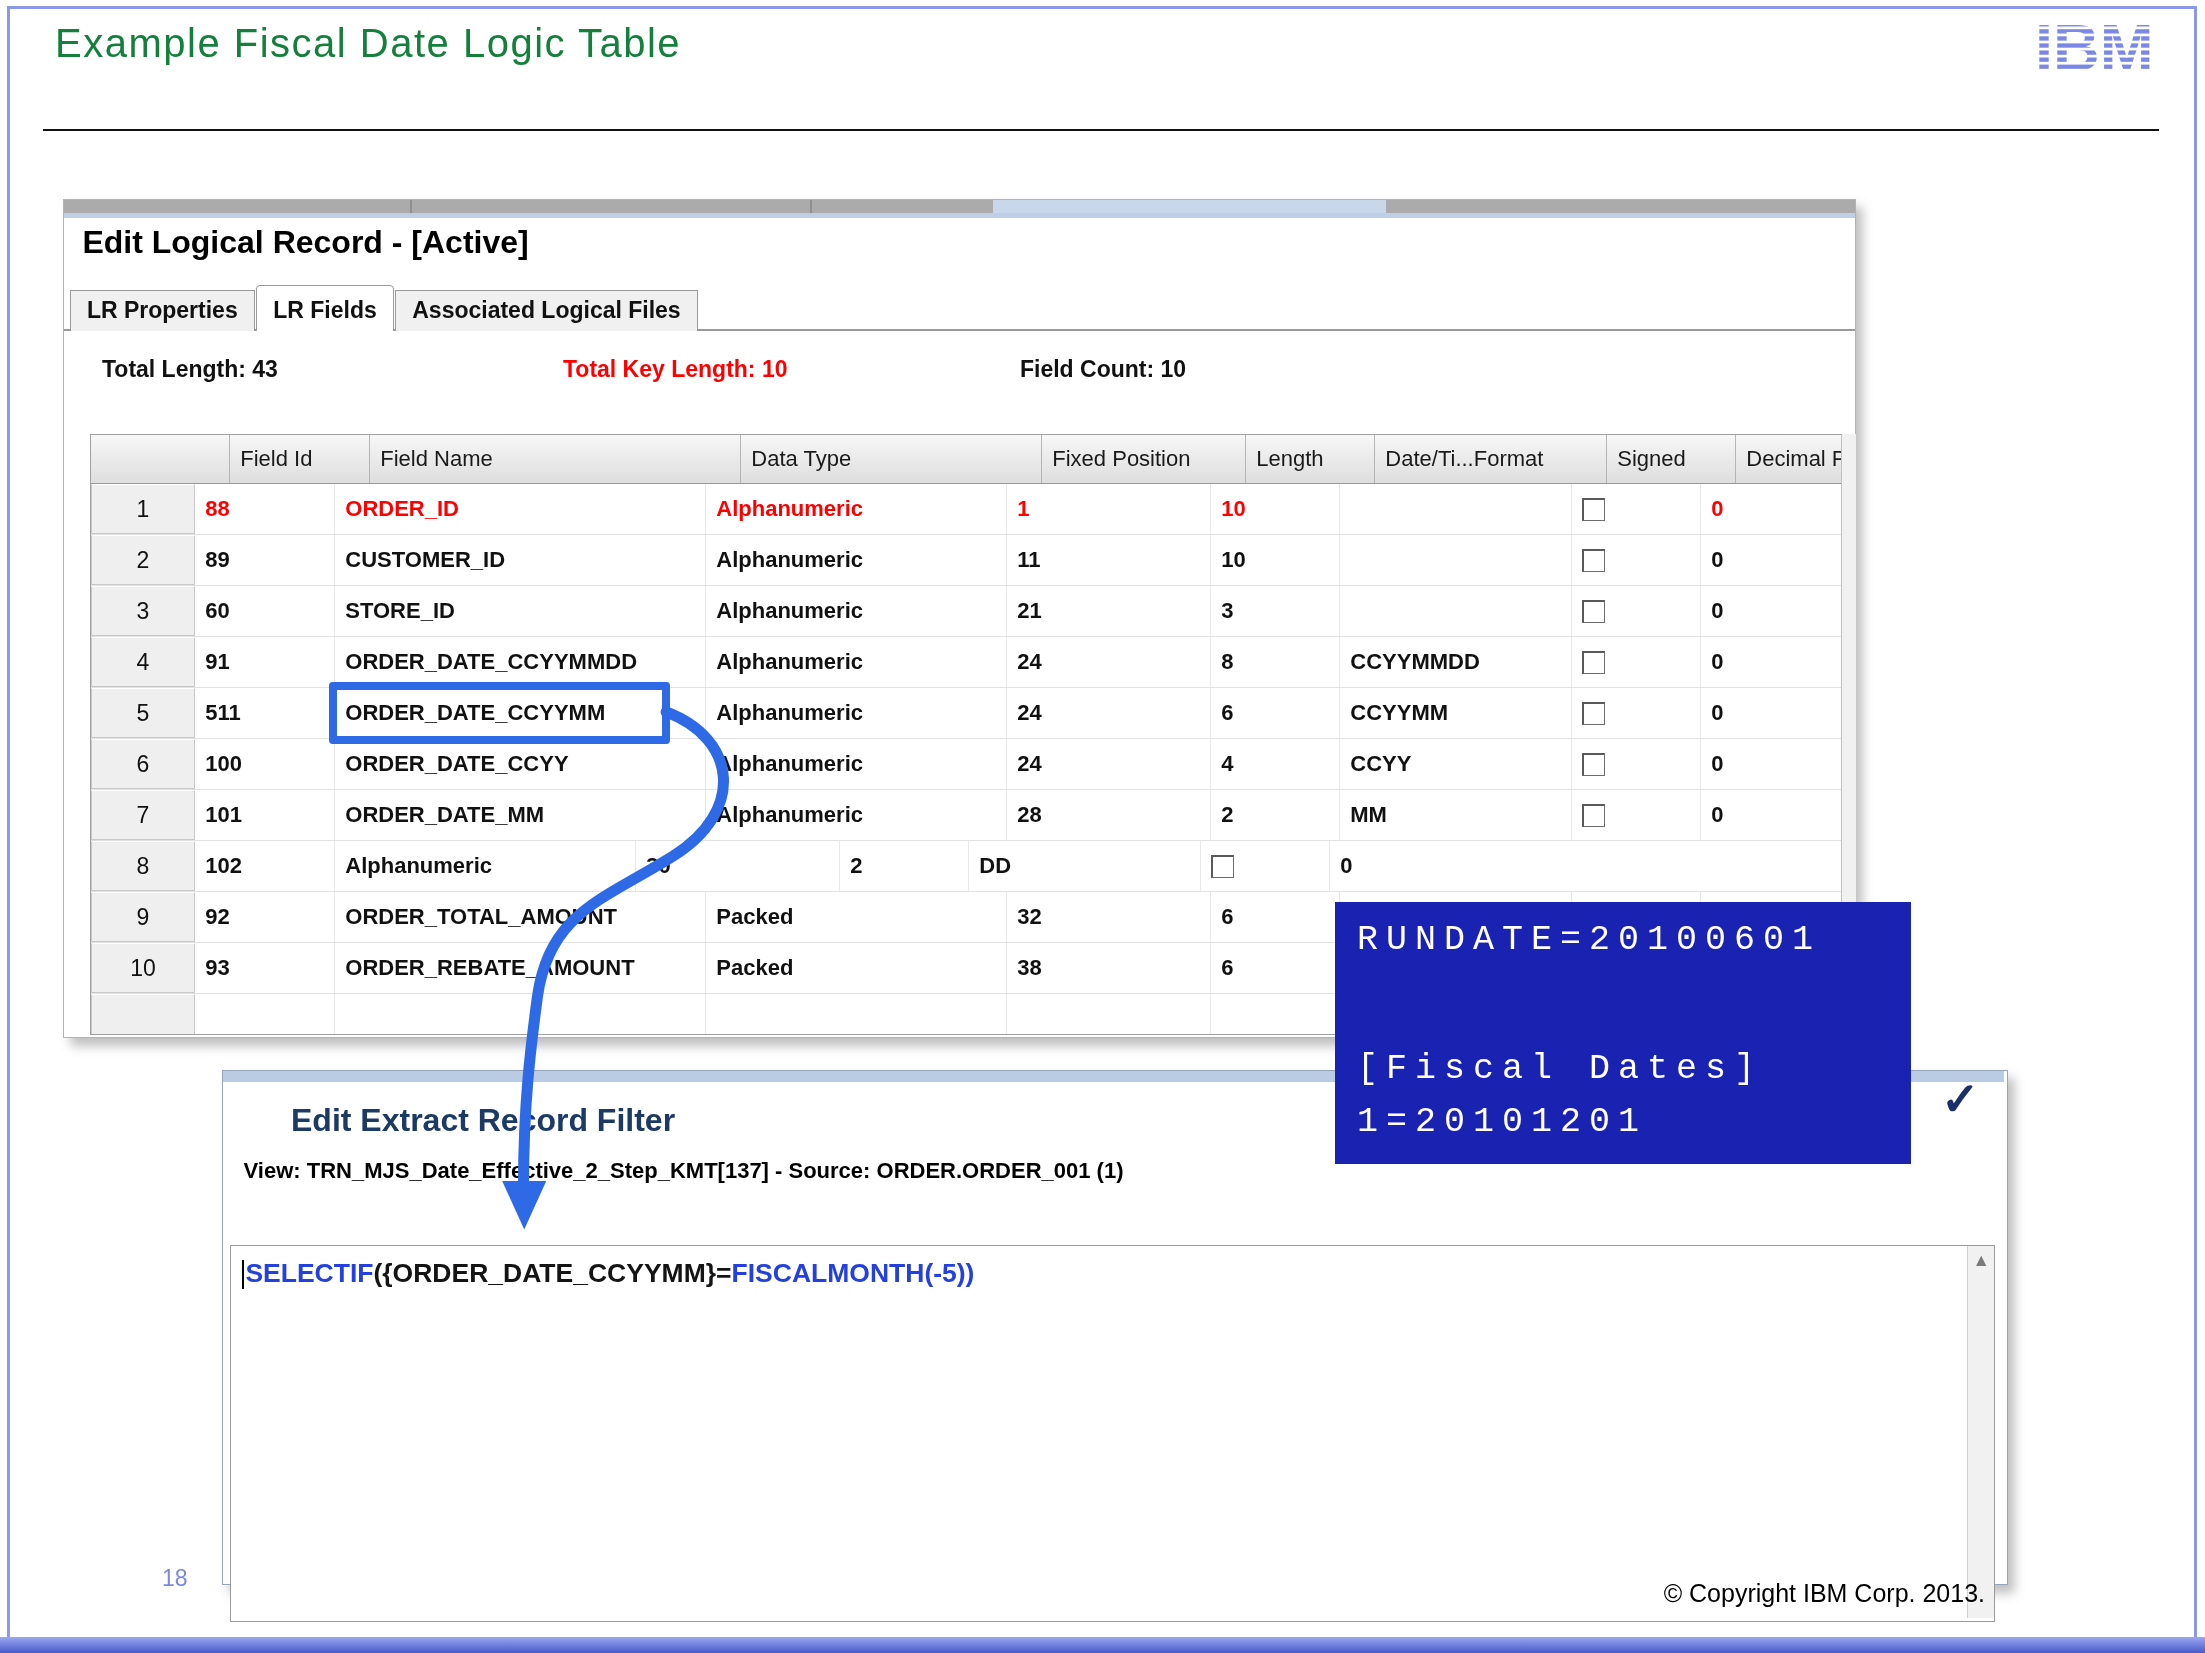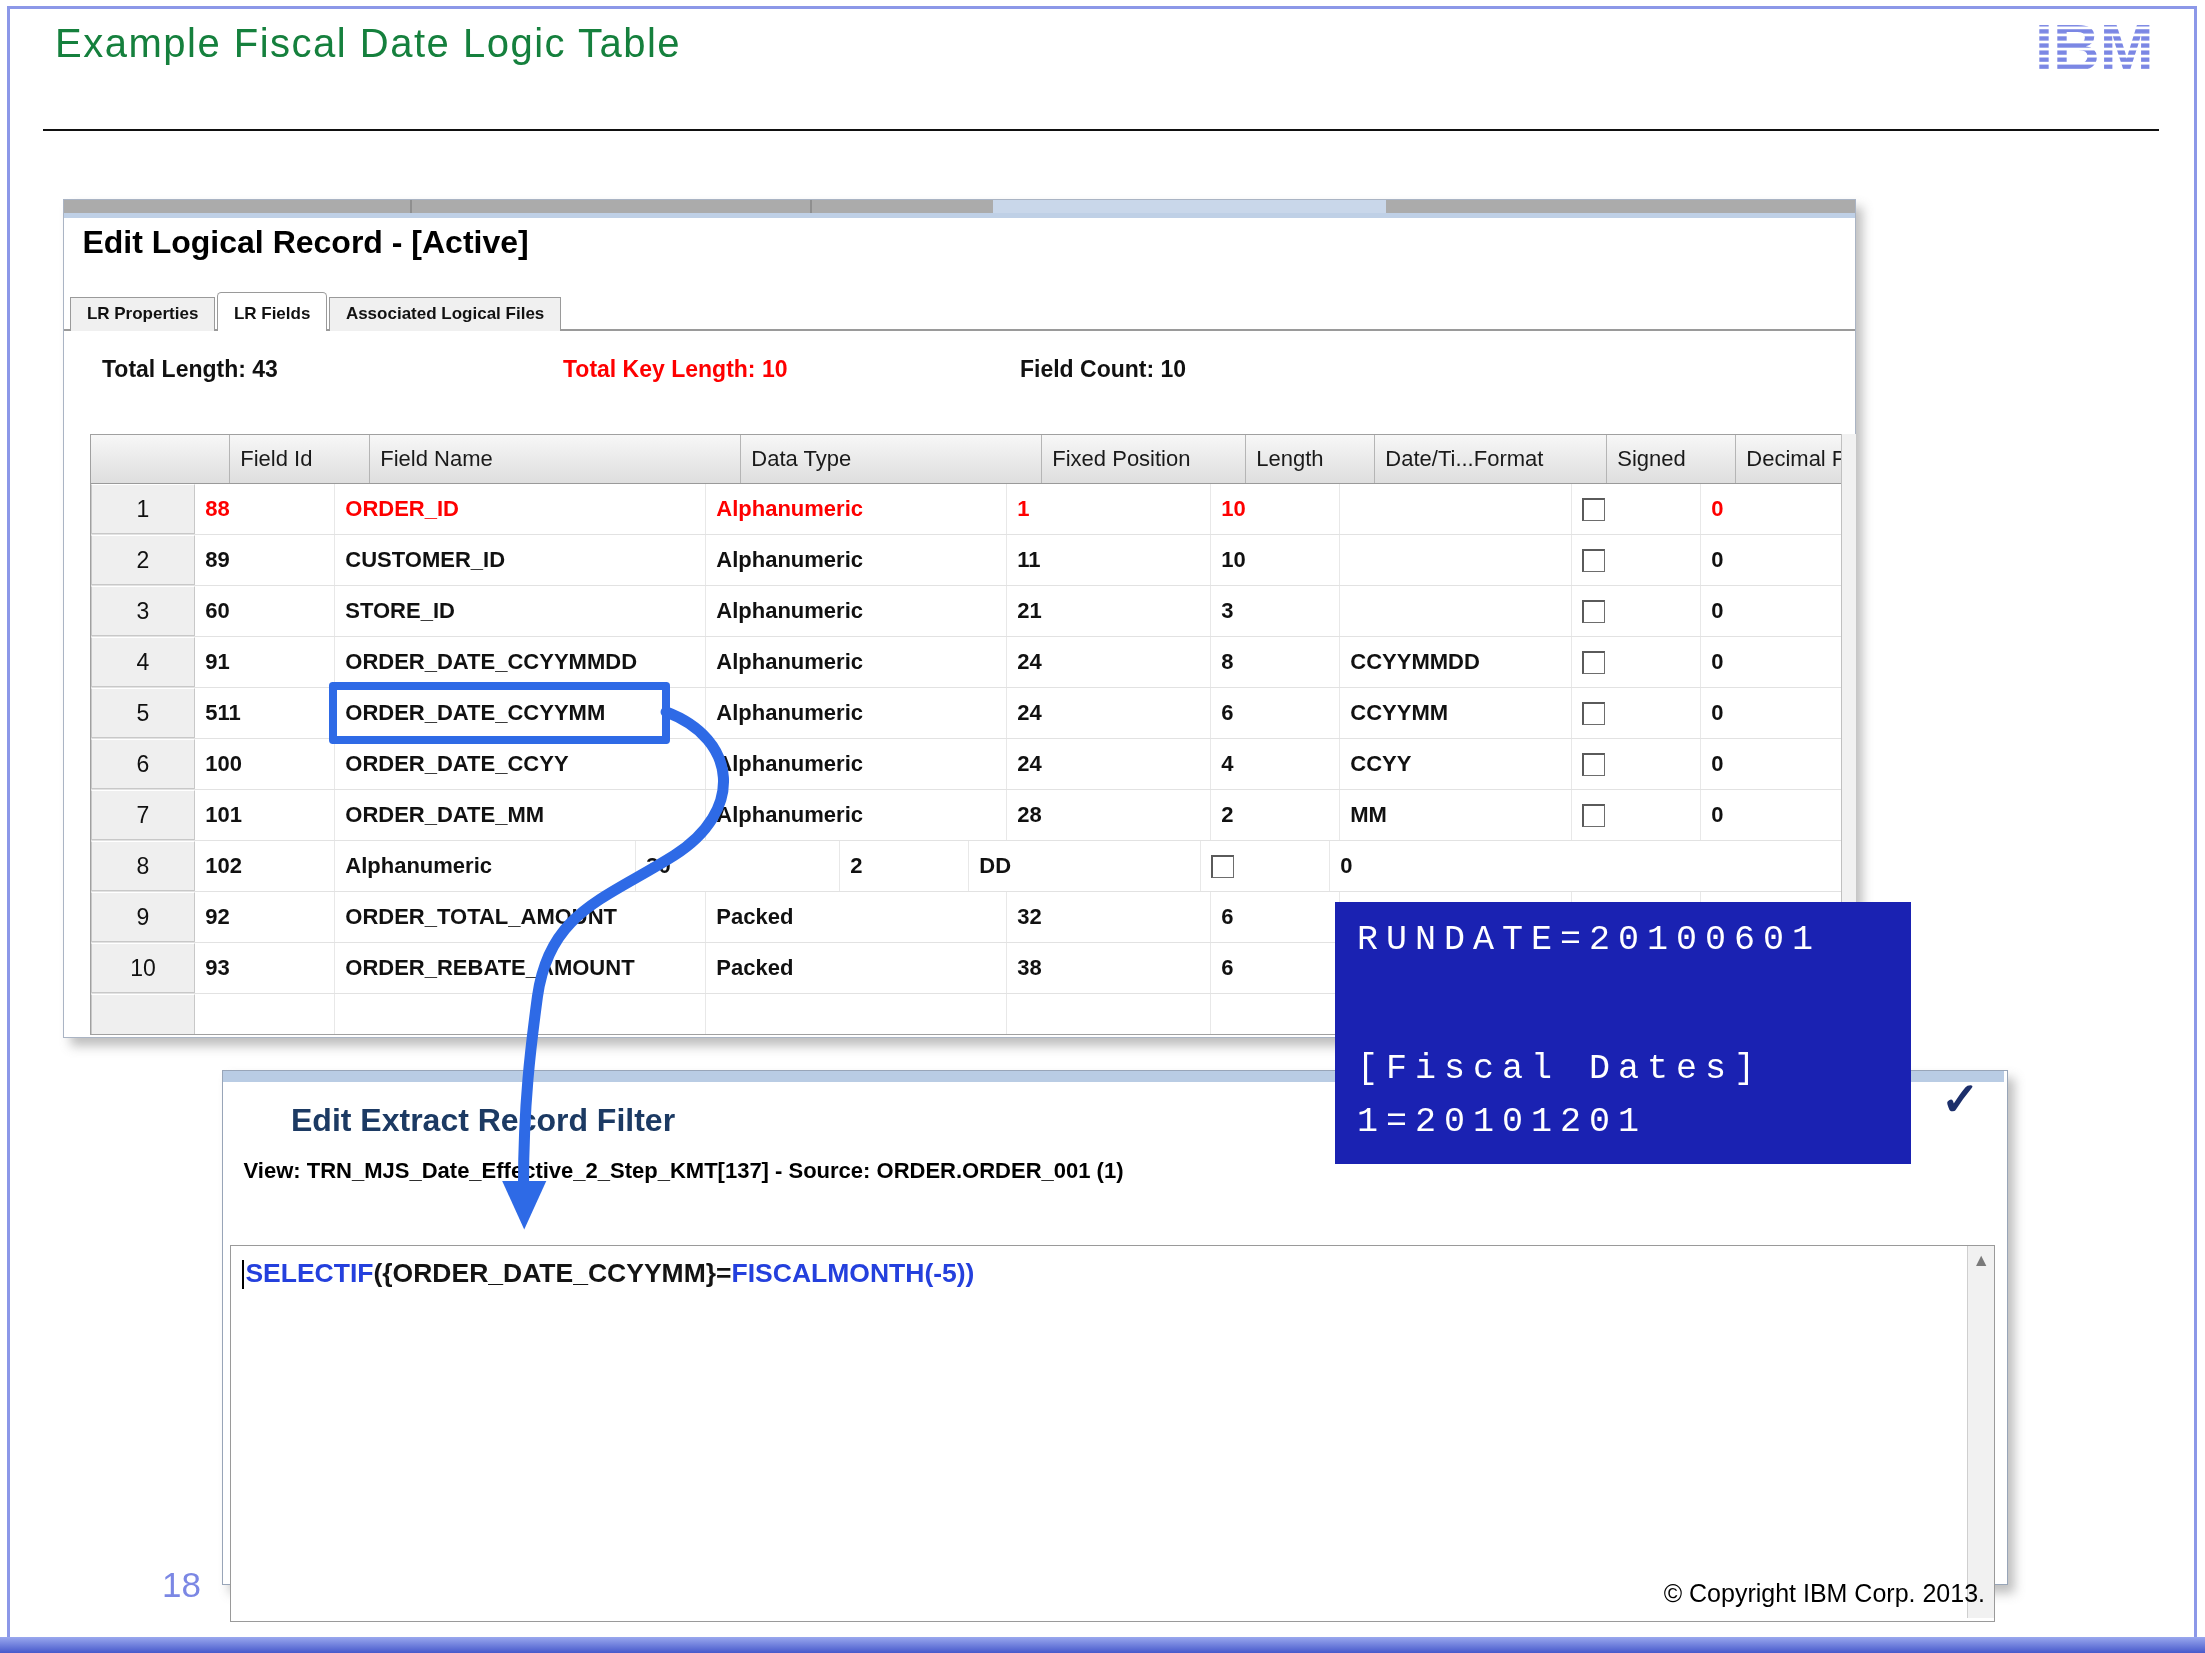--- a/index.html
+++ b/index.html
@@ -10,35 +10,35 @@
   .frame-left{position:absolute;left:7.4px;top:5.9px;width:2.9px;height:1648px;background:#8c98e8;}
   .frame-right{position:absolute;left:2194px;top:5.9px;width:2.9px;height:1648px;background:#8c98e8;}
   .bottom-bar{position:absolute;left:0;top:1637px;width:2205px;height:17px;
               background:linear-gradient(#9aa8ee,#4254c9);}
   
   .slide-title{position:absolute;left:55px;top:20.6px;font-size:40px;letter-spacing:1.5px;
                color:#15803d;white-space:nowrap;}
   .title-rule{position:absolute;left:43px;top:129px;width:2116px;height:2.2px;background:#111;}
   .ibm-logo{position:absolute;left:2035px;top:14.7px;}
   
-  .page-num{position:absolute;left:162px;top:1565px;font-size:35px;color:#7b87e4;}
+  .page-num{position:absolute;left:162px;top:1565px;font-size:23px;color:#7b87e4;}
   .copyright{position:absolute;left:1250px;top:1579px;width:735px;text-align:right;
              font-size:25px;color:#000;}
   
   .dialog{position:absolute;background:#fff;box-shadow:6.6px 8px 10.3px rgba(110,110,110,.45);}
   
   #lr-dialog{left:63px;top:199px;width:1791px;height:837px;border:0.7px solid #aab4c4;}
   .lr-topstrip{position:absolute;left:0;top:0;width:1791px;height:13.2px;background:#ababab;}
   .lr-topstrip .seg-light{position:absolute;left:929px;top:0;width:393px;height:13.2px;background:#c9d7ea;}
   .lr-topstrip .tick{position:absolute;top:0;width:2.2px;height:13.2px;background:#8f8f8f;}
   .lr-blueline{position:absolute;left:0;top:13.2px;width:1791px;height:4.4px;background:#bfd0e6;}
   .lr-title{position:absolute;left:18.4px;top:23.5px;font-size:32px;font-weight:bold;color:#000000;white-space:nowrap;}
   .tabs{position:absolute;left:5.9px;top:88px;height:43px;display:flex;align-items:flex-end;}
   .tabs-rule{position:absolute;left:0;top:129px;width:1791px;height:1.5px;background:#9a9a9a;}
-  .tab{position:relative;padding:5.9px 16px 7.4px 16px;font-size:17px;font-weight:bold;color:#111;
+  .tab{position:relative;padding:5.9px 16px 7.4px 16px;font-size:23px;font-weight:bold;color:#111;
        background:#f0f0f0;border:1.5px solid #9a9a9a;border-bottom:none;margin-right:1.5px;white-space:nowrap;}
   .tab.active{background:#fff;padding-top:10.3px;z-index:3;border-radius:4.4px 4.4px 0 0;
               box-shadow:0 2.9px 0 #fff;}
   .stats{position:absolute;left:0;top:156px;width:1791px;height:29px;font-size:23px;font-weight:bold;color:#111;}
   .stat-total{position:absolute;left:38px;}
   .stat-key{position:absolute;left:499px;color:#fe0000;}
   .stat-count{position:absolute;left:956px;}
   
   .grid{position:absolute;left:26px;top:234px;width:1751px;height:599px;border:0.7px solid #a0a0a0;
         overflow:hidden;background:#fff;}

